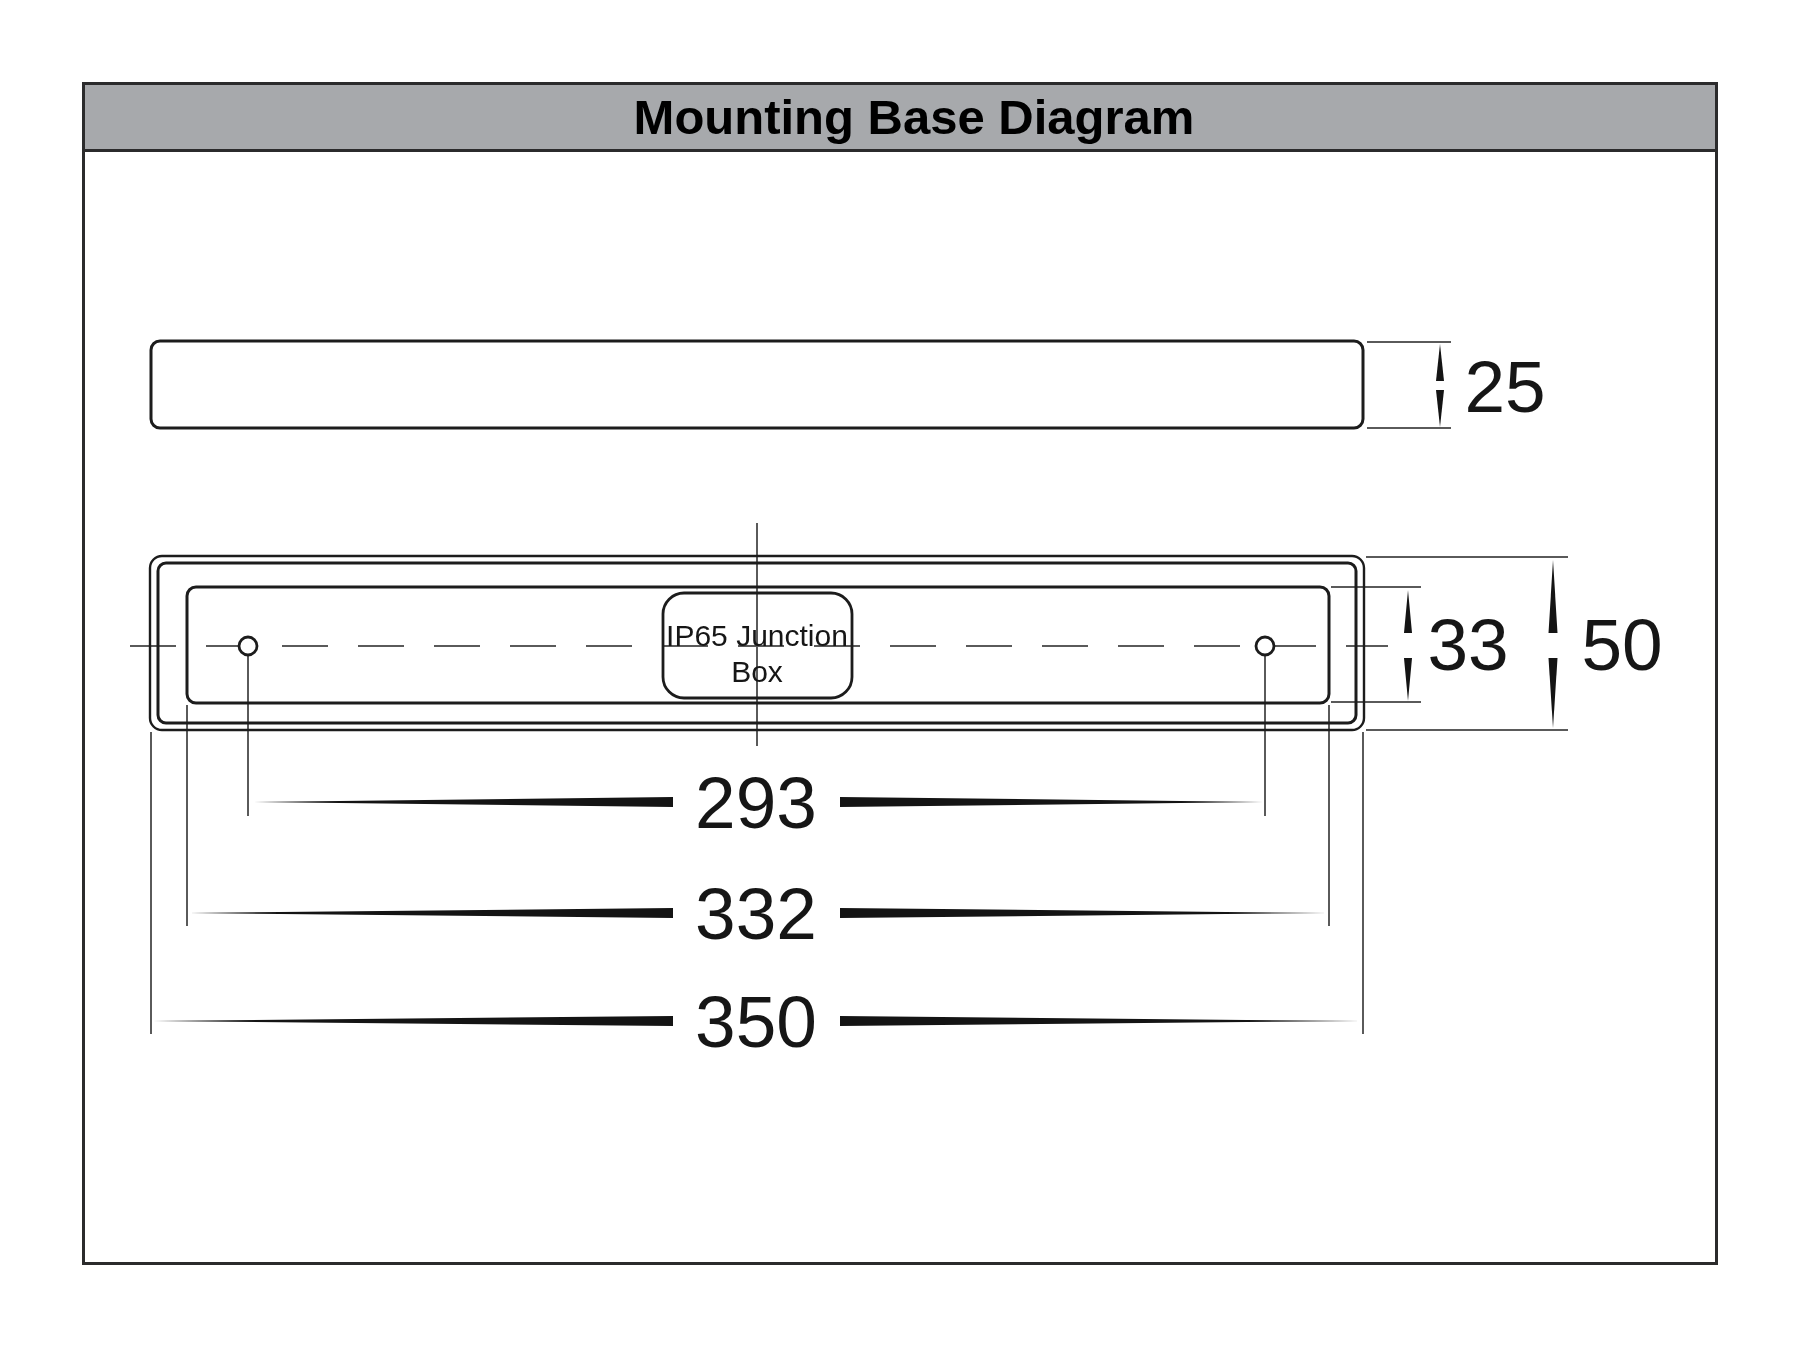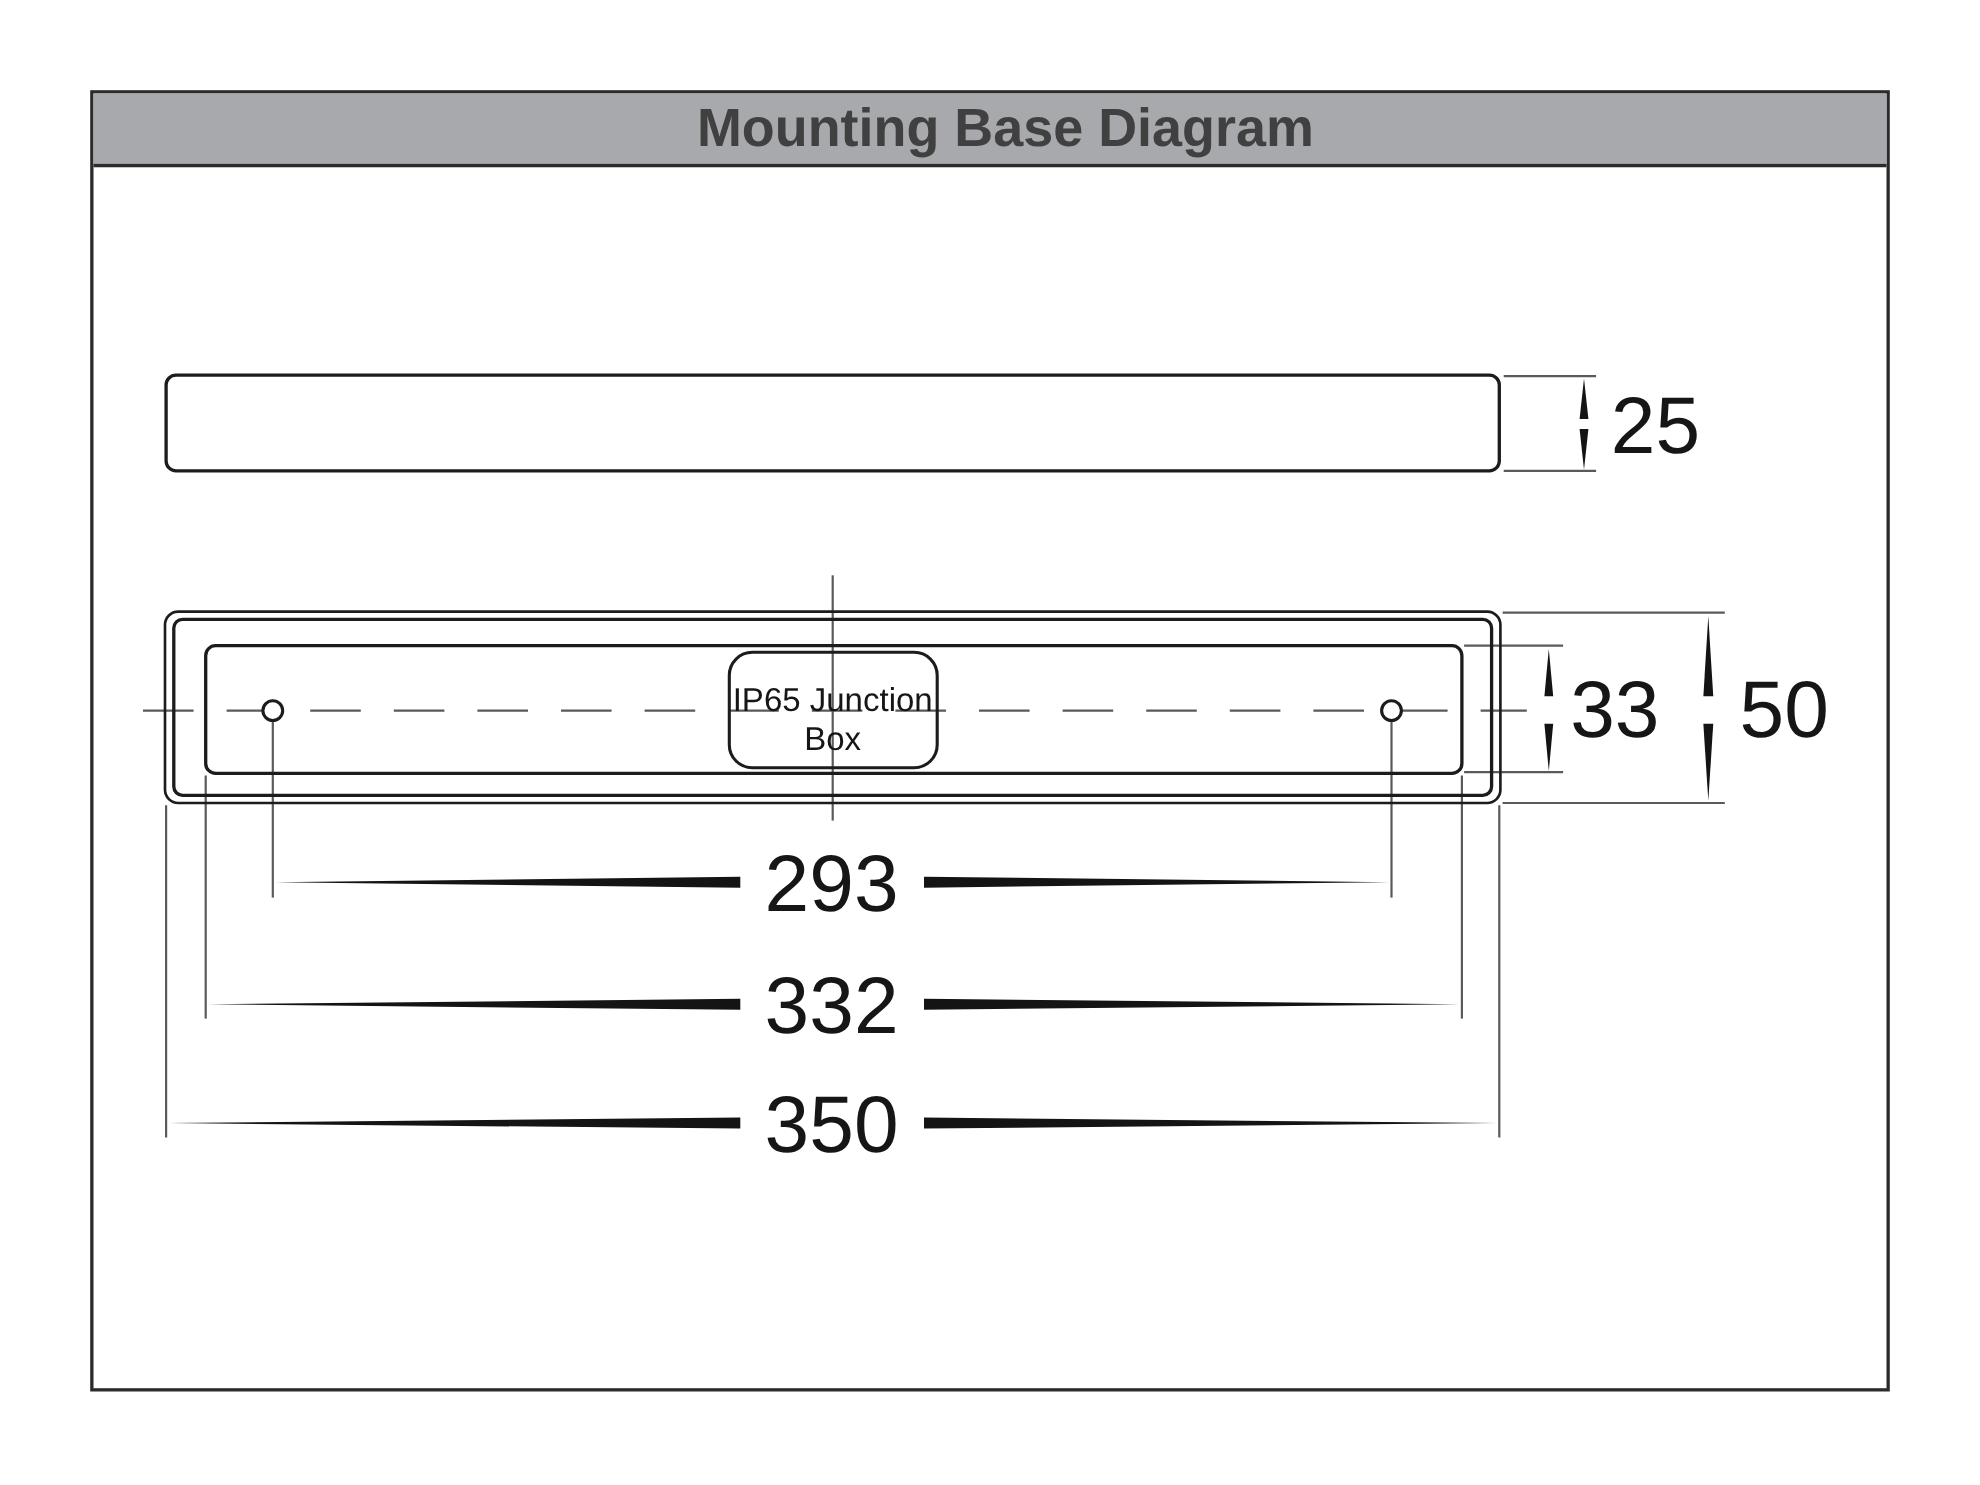--- a/index.html
+++ b/index.html
@@ -10,21 +10,21 @@
   .frame{
     position:absolute;left:82px;top:82px;width:1636px;height:1183px;
     border:3px solid #2b2b2c;box-sizing:border-box;background:#ffffff;
   }
   .titlebar{
     position:absolute;left:0;top:0;right:0;height:64px;
     background:#a7a9ac;border-bottom:3px solid #2b2b2c;
     display:flex;align-items:center;justify-content:center;
   }
   .titlebar span{
-    color:#404040;font-size:49px;font-weight:bold;letter-spacing:0px;
+    color:#000000;font-size:49px;font-weight:bold;letter-spacing:0px;
     font-family:"Liberation Sans",sans-serif;
     margin-left:28px;
   }
   svg.drawing{position:absolute;left:0;top:0;}
   .dim-num{
     font-family:"Liberation Sans","DejaVu Sans",sans-serif;
     font-size:73px;font-weight:500;fill:#161616;
   }
   .jbox-label{
     font-family:"Liberation Sans",sans-serif;

